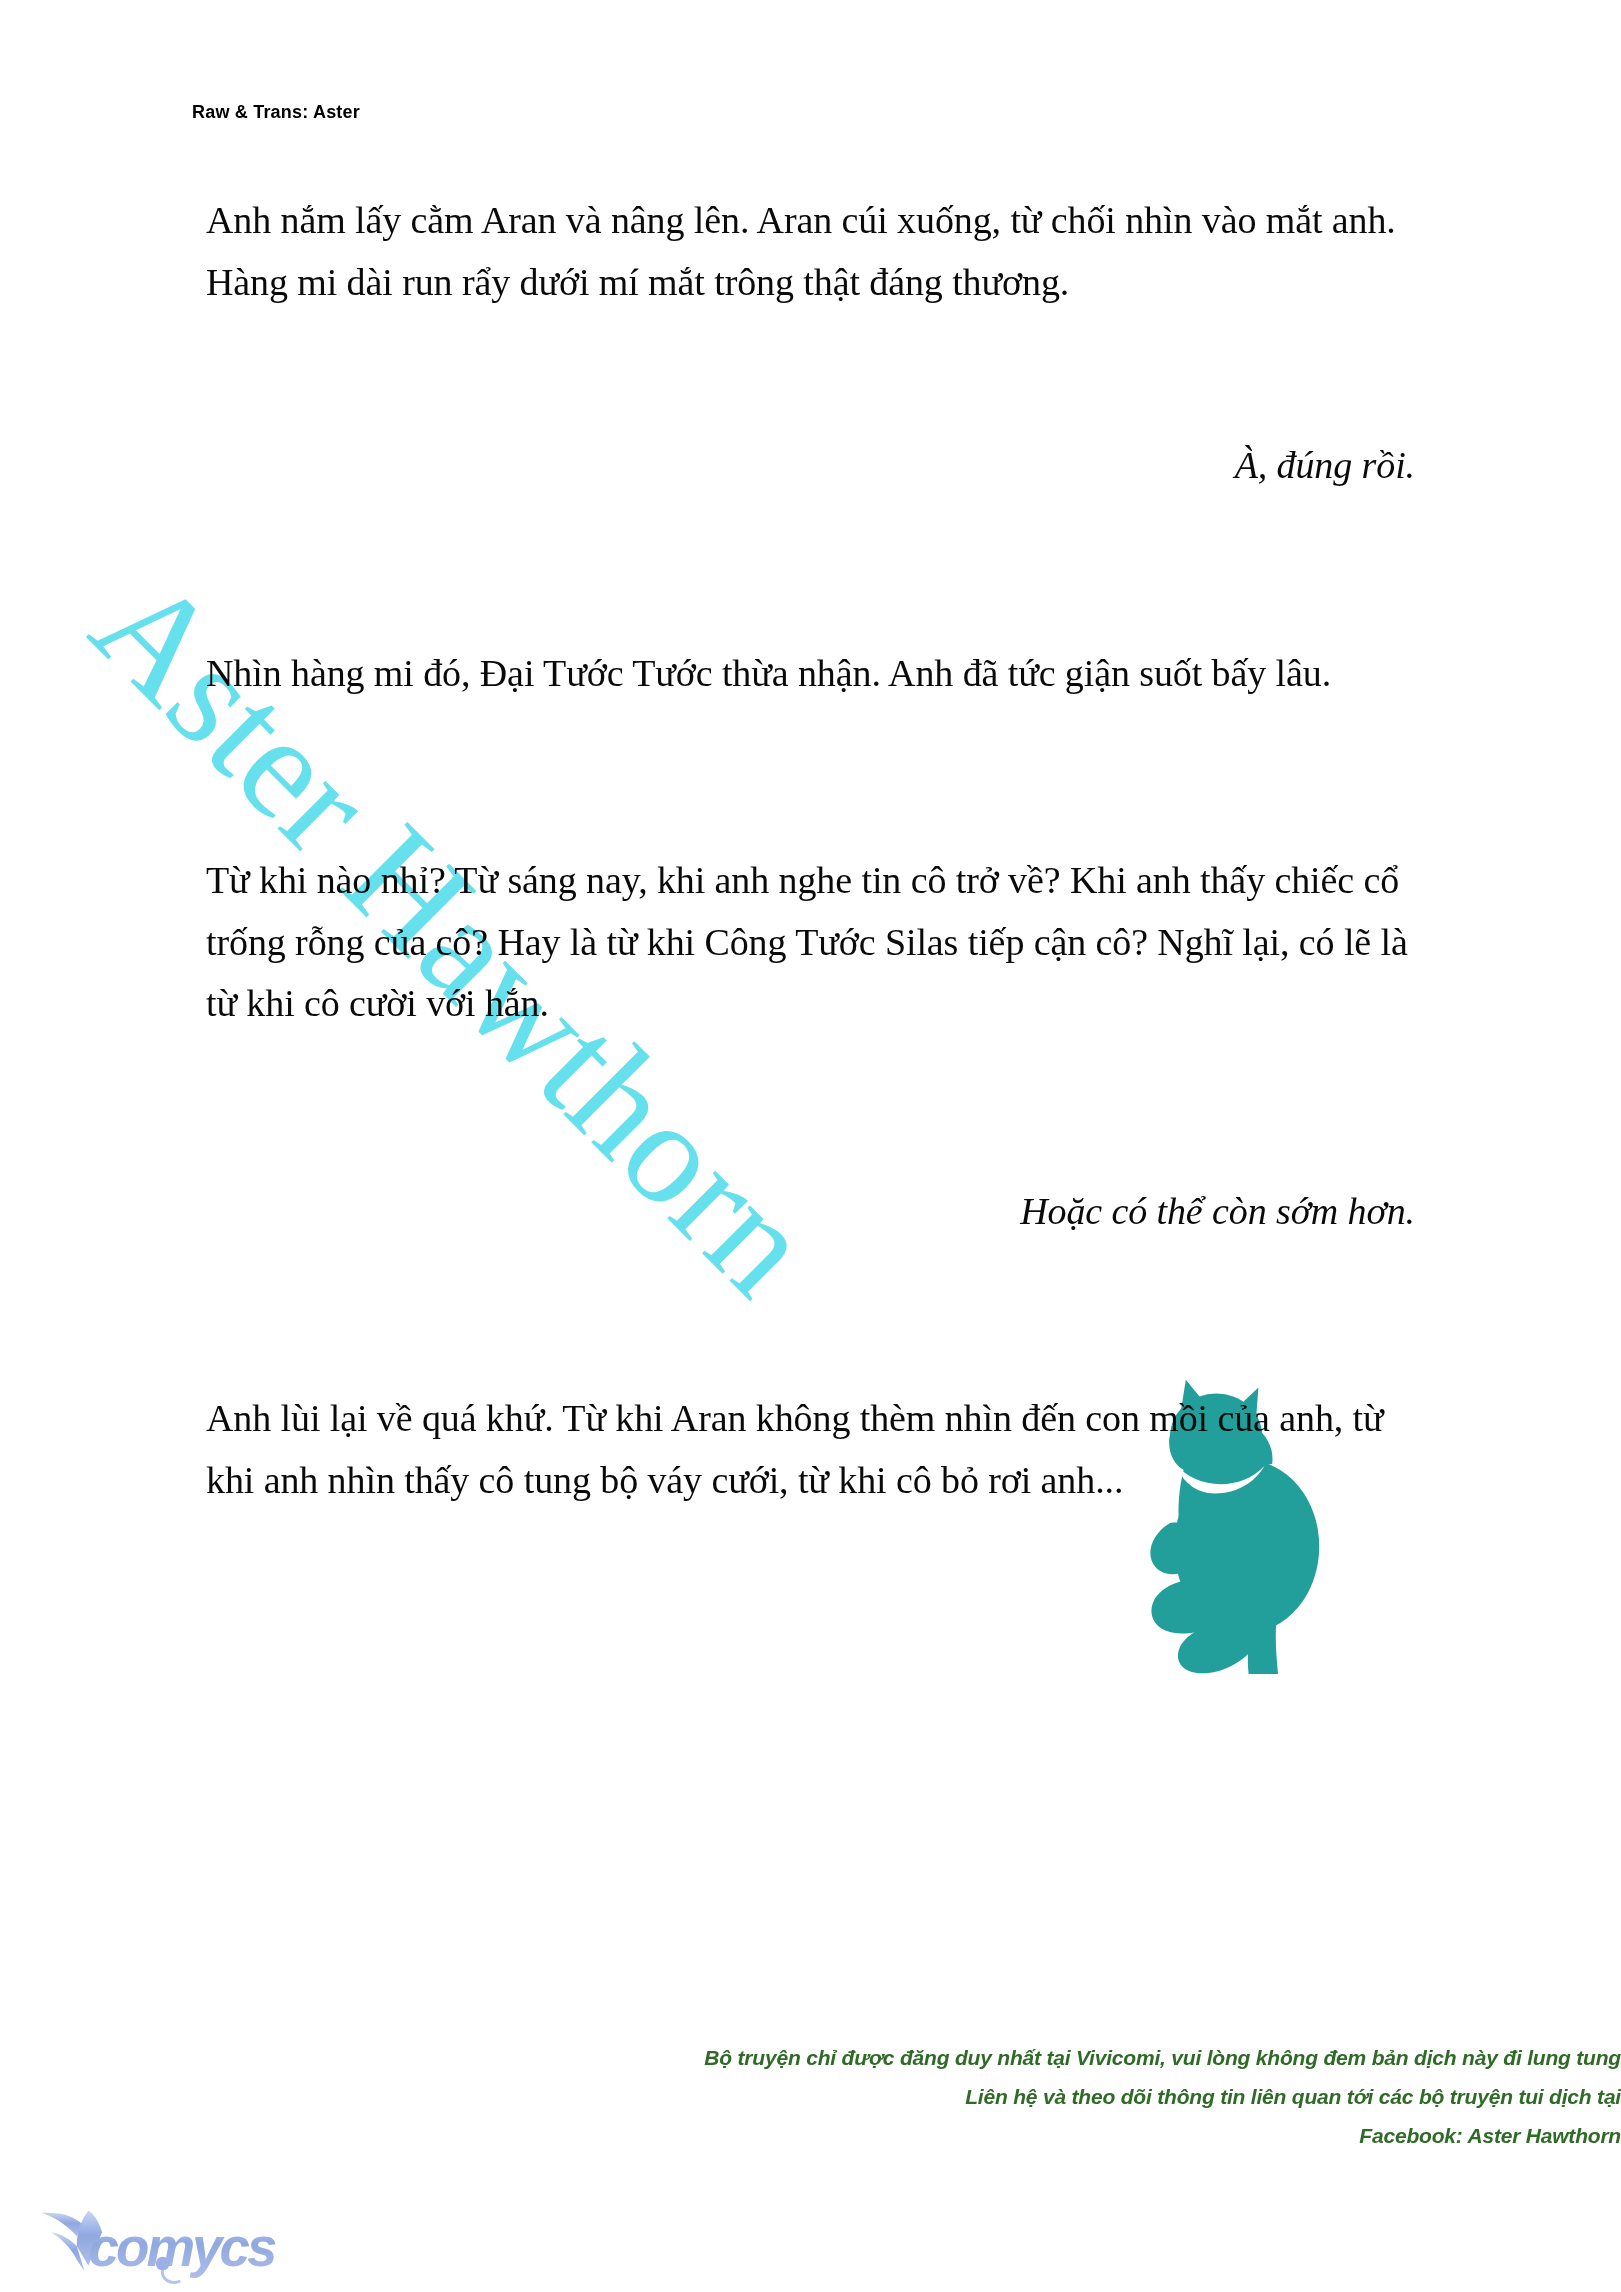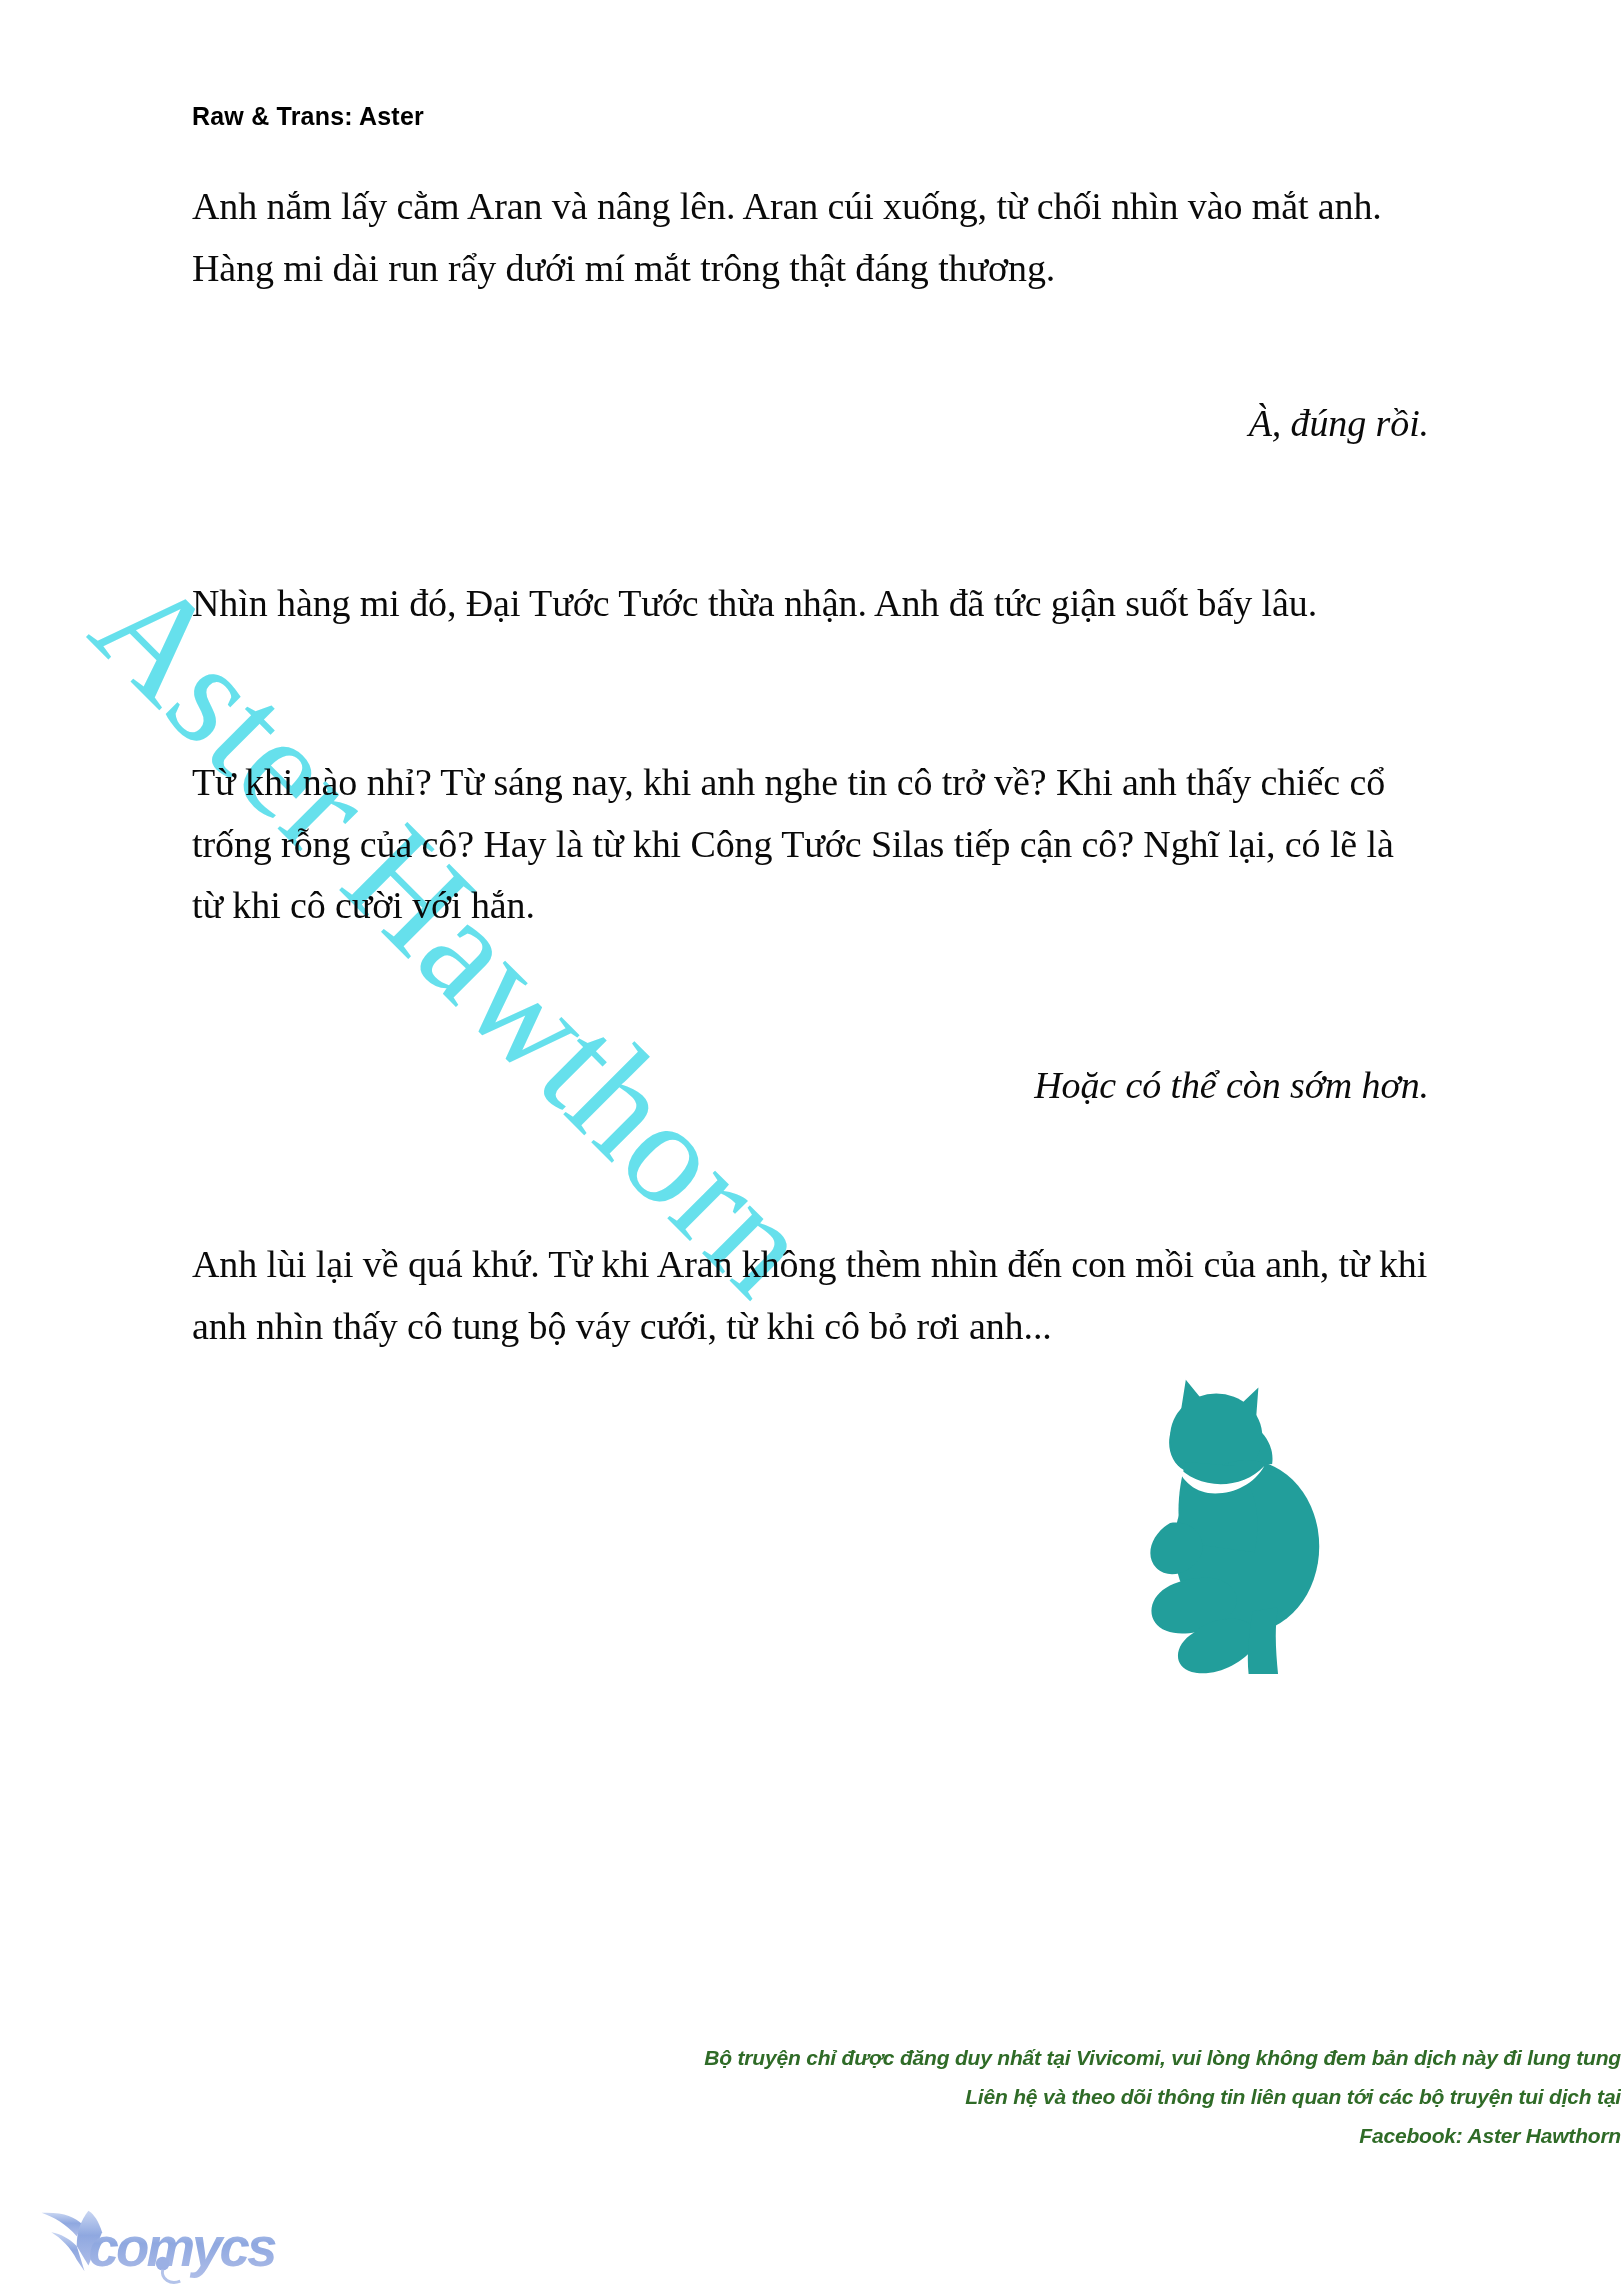--- a/index.html
+++ b/index.html
@@ -20,21 +20,21 @@
     inset: 0;
     background: #ffffff;
   }
 
   
   .doc-header {
     position: absolute;
     left: 192px;
     top: 102px;
     font-family: "Liberation Sans", "DejaVu Sans", sans-serif;
-    font-size: 25px;
+    font-size: 18px;
     font-weight: 700;
     color: #000000;
     letter-spacing: 0.2px;
     white-space: nowrap;
   }
 
   
   .watermark {
     position: absolute;
     left: 172px;
@@ -74,21 +74,21 @@
     left: 192px;
     top: 176px;
     width: 1237px;
     z-index: 5;
   }
   .para {
     font-size: 38px;
     line-height: 1.62;
     color: #0a0a0a;
     text-align: left;
-    margin: 0;
+    margin: 14px;
     letter-spacing: -0.1px;
   }
   .para.italic {
     font-style: italic;
     text-align: right;
   }
   .gap-md { height: 94px; }
   .gap-lg { height: 118px; }
 
   

